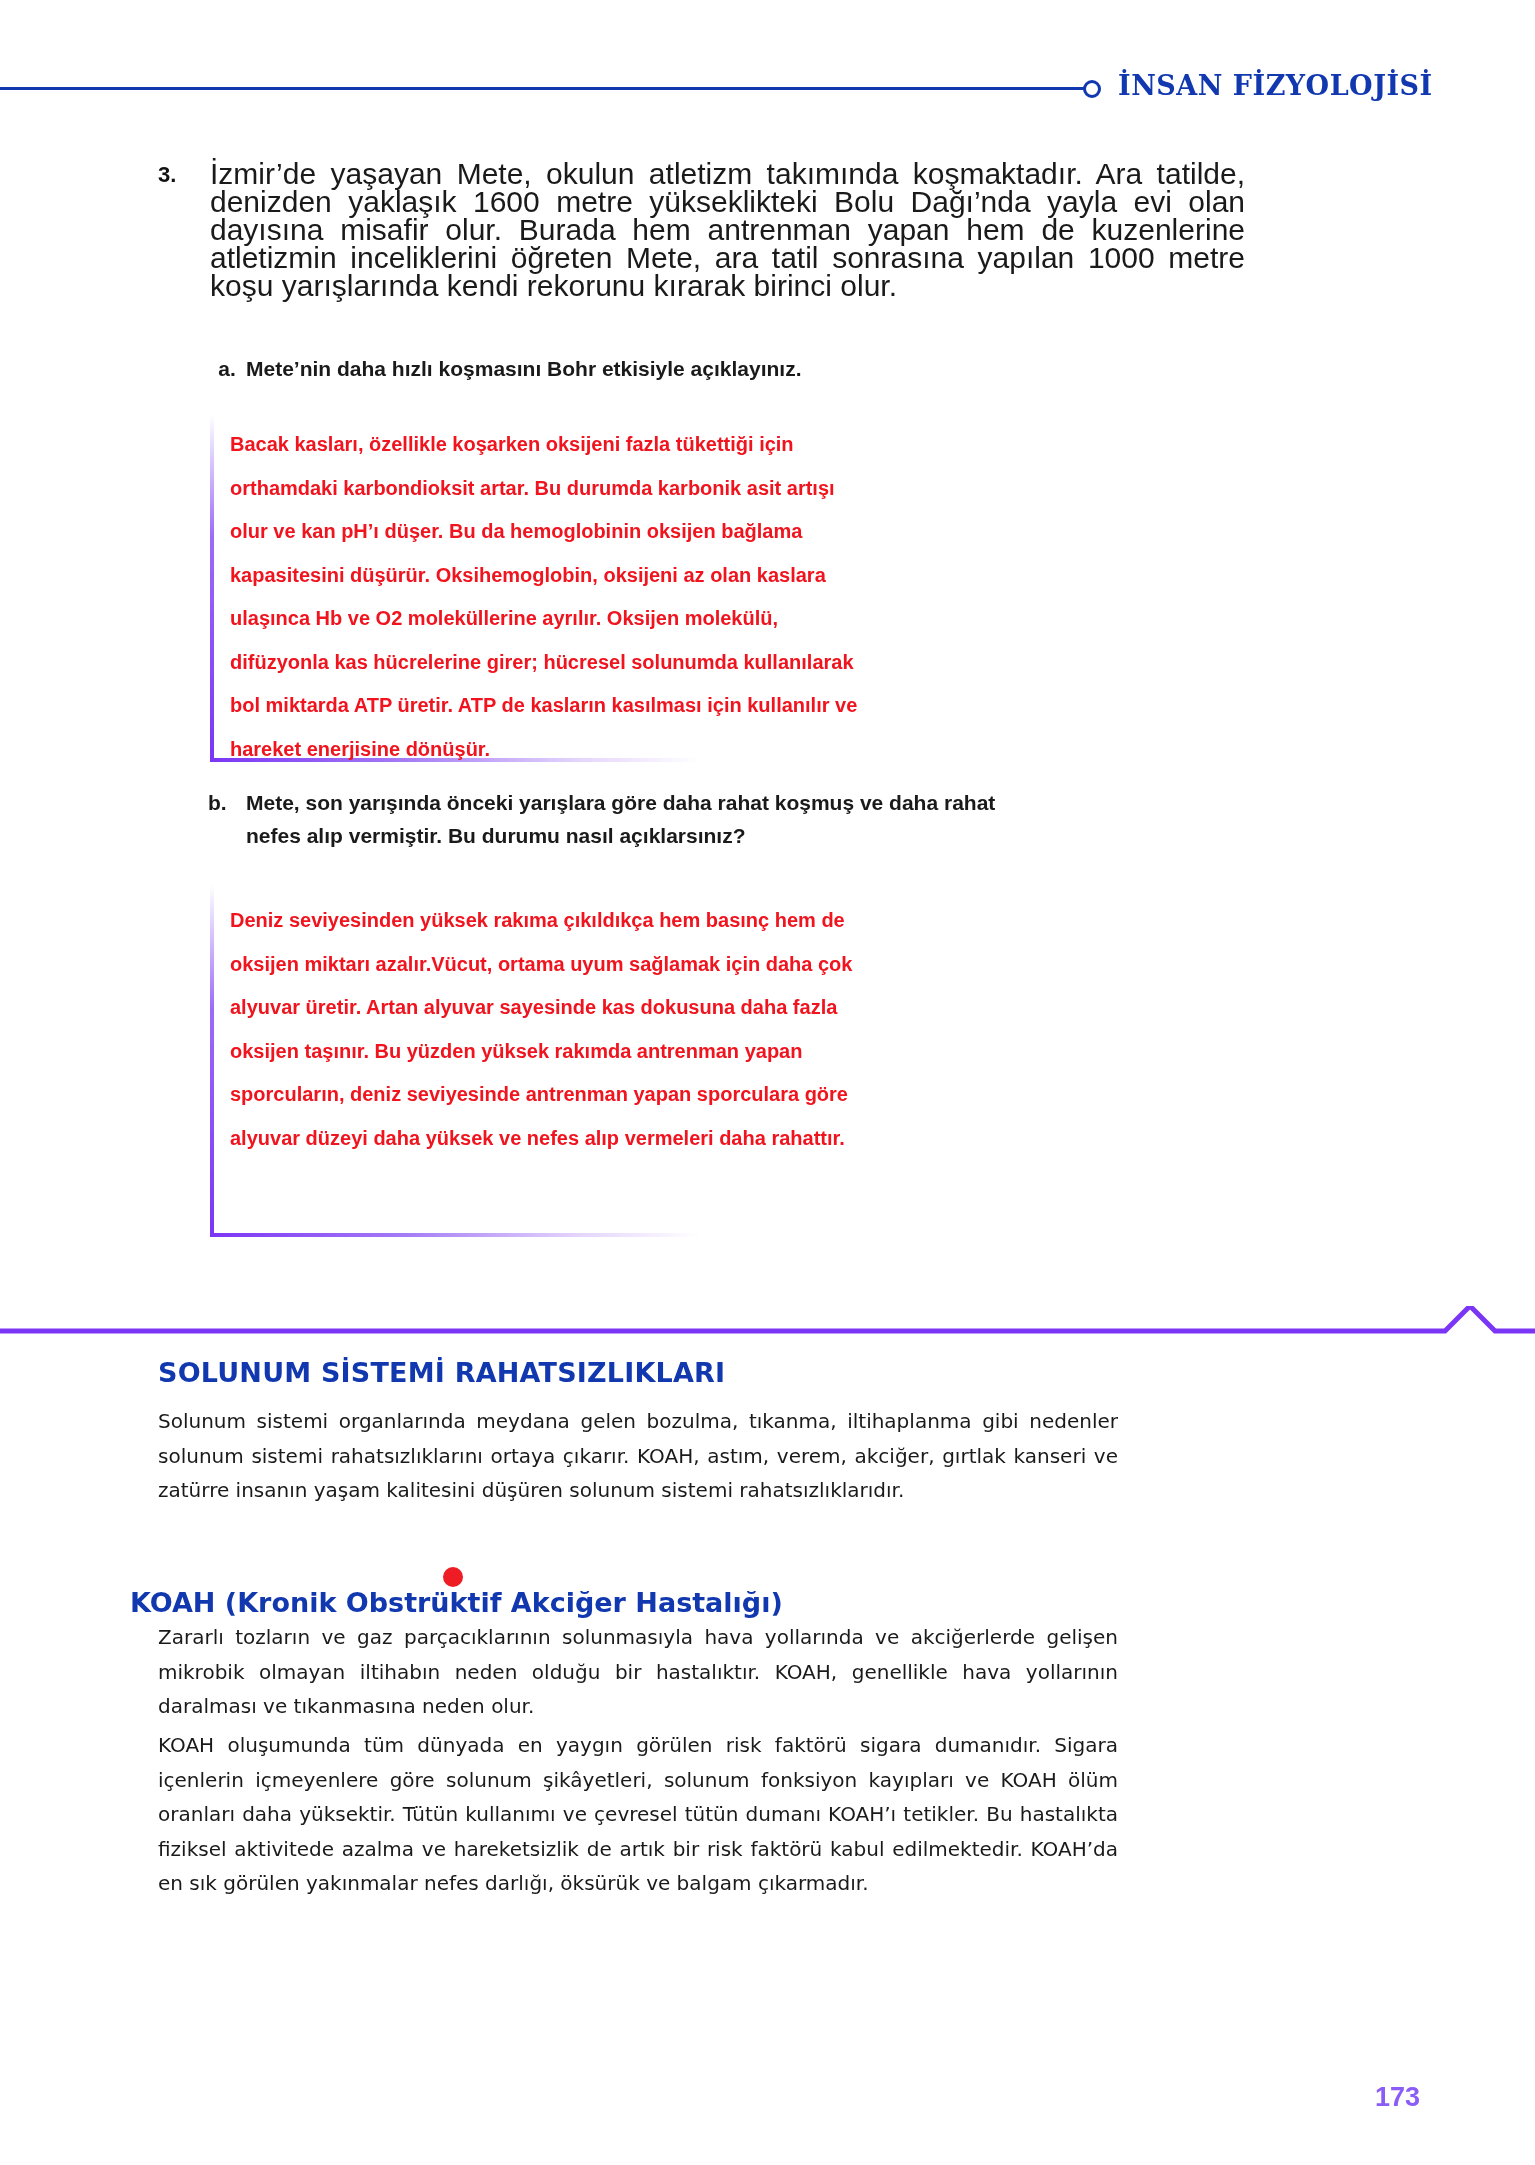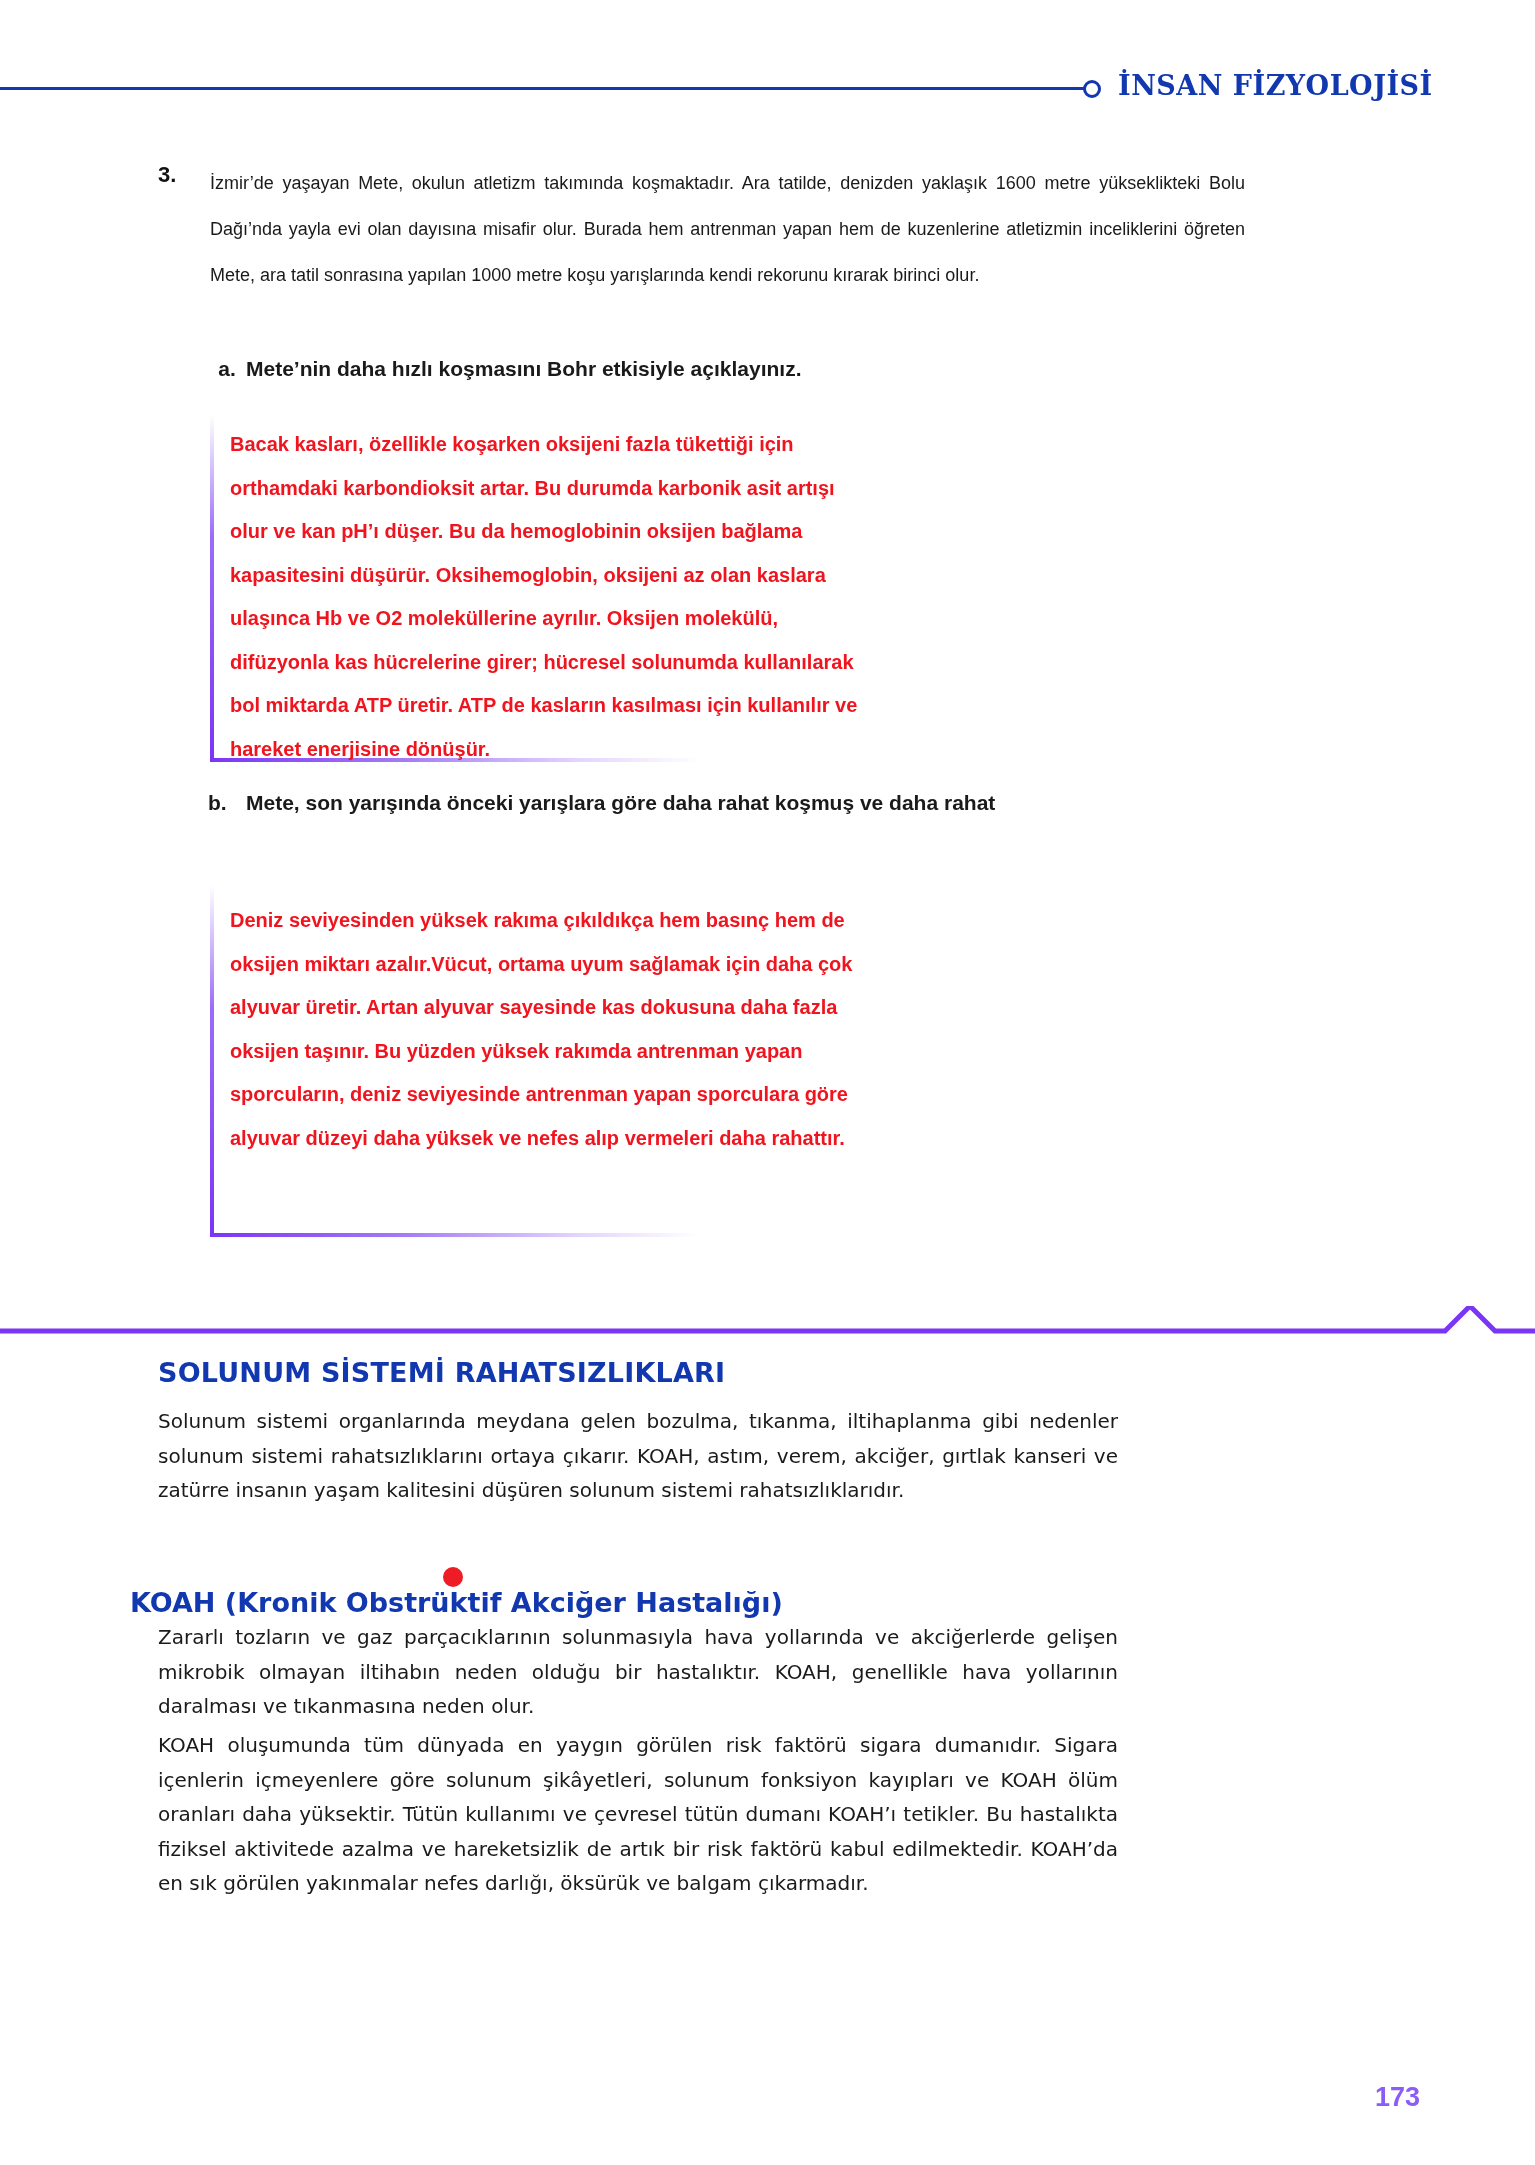--- a/index.html
+++ b/index.html
@@ -29,21 +29,21 @@
     }
     
     .q-number {
       position: absolute; left: 158px; top: 162px;
       font-family: "Liberation Sans", sans-serif; font-weight: bold;
       font-size: 22px; color: #111;
     }
     .q-text {
       position: absolute; left: 210px; top: 160px; width: 1035px;
       font-family: "Liberation Sans", sans-serif;
-      font-size: 18px; line-height: 46px; color: #1a1a1a;
+      font-size: 30px; line-height: 28px; color: #1a1a1a;
       text-align: justify;
     }
     .sub-q {
       position: absolute;
       font-family: "Liberation Sans", sans-serif; font-weight: bold;
       font-size: 21px; line-height: 33px; color: #1a1a1a;
     }
     .sub-q .lbl { display: inline-block; width: 38px; }
     .sub-q-a { left: 208px; top: 352px; text-align: center; }
     .sub-q-b { left: 208px; top: 786px; width: 1040px; text-align: justify; }
@@ -133,20 +133,21 @@
 olur ve kan pH’ı düşer. Bu da hemoglobinin oksijen bağlama
 kapasitesini düşürür. Oksihemoglobin, oksijeni az olan kaslara
 ulaşınca Hb ve O2 moleküllerine ayrılır. Oksijen molekülü,
 difüzyonla kas hücrelerine girer; hücresel solunumda kullanılarak
 bol miktarda ATP üretir. ATP de kasların kasılması için kullanılır ve
 hareket enerjisine dönüşür.</div>
 </div>
 
 <div class="sub-q sub-q-b">
   <span class="lbl">b.</span><span>Mete, son yarışında önceki yarışlara göre daha rahat koşmuş ve daha rahat</span>
+  <span class="indent">nefes alıp vermiştir. Bu durumu nasıl açıklarsınız?</span>
 </div>
 
 <div class="answer-box box-b">
   <div class="vline"></div>
   <div class="hline"></div>
   <div class="answer-text">Deniz seviyesinden yüksek rakıma çıkıldıkça hem basınç hem de
 oksijen miktarı azalır.Vücut, ortama uyum sağlamak için daha çok
 alyuvar üretir. Artan alyuvar sayesinde kas dokusuna daha fazla
 oksijen taşınır. Bu yüzden yüksek rakımda antrenman yapan
 sporcuların, deniz seviyesinde antrenman yapan sporculara göre

